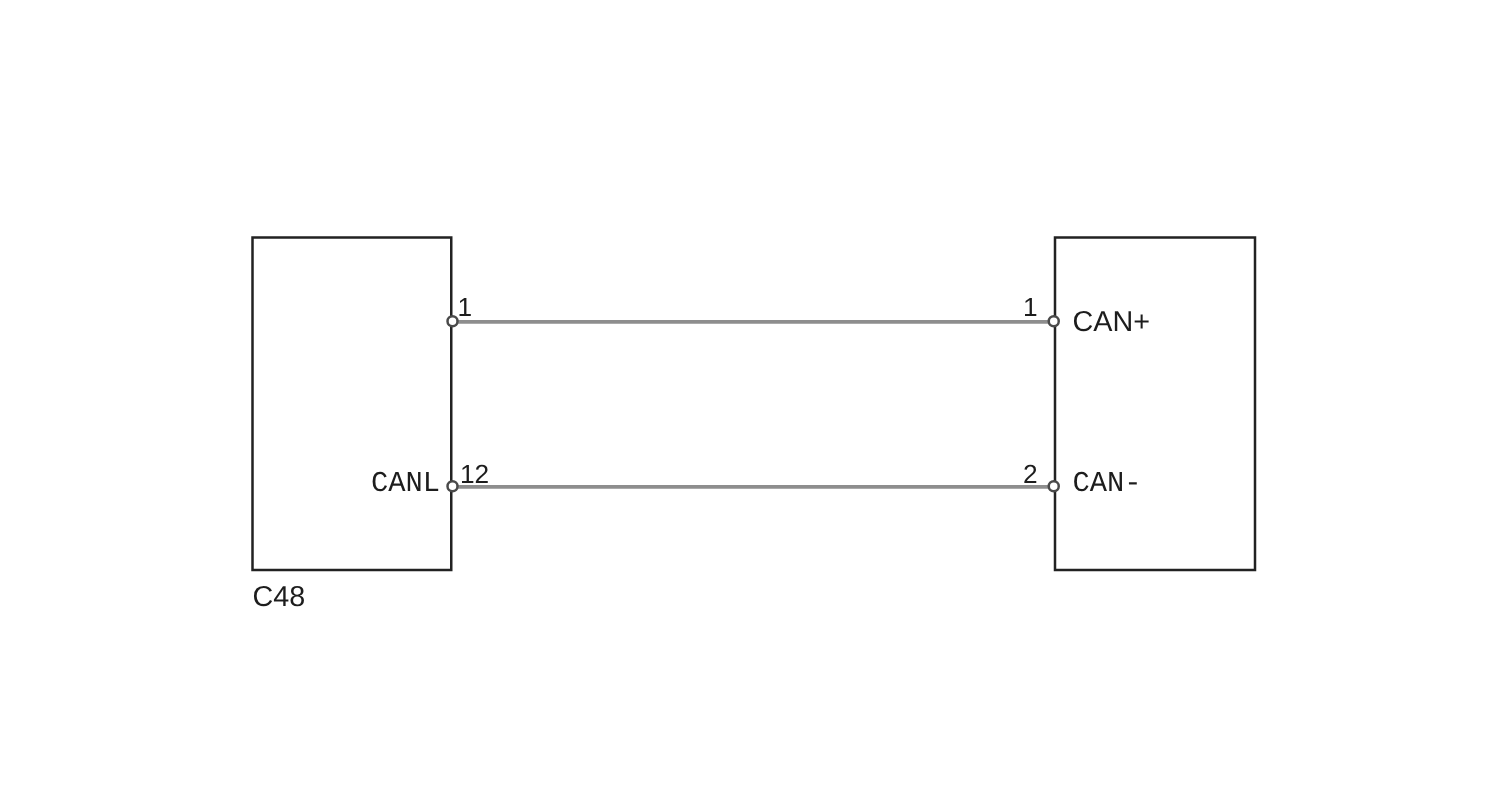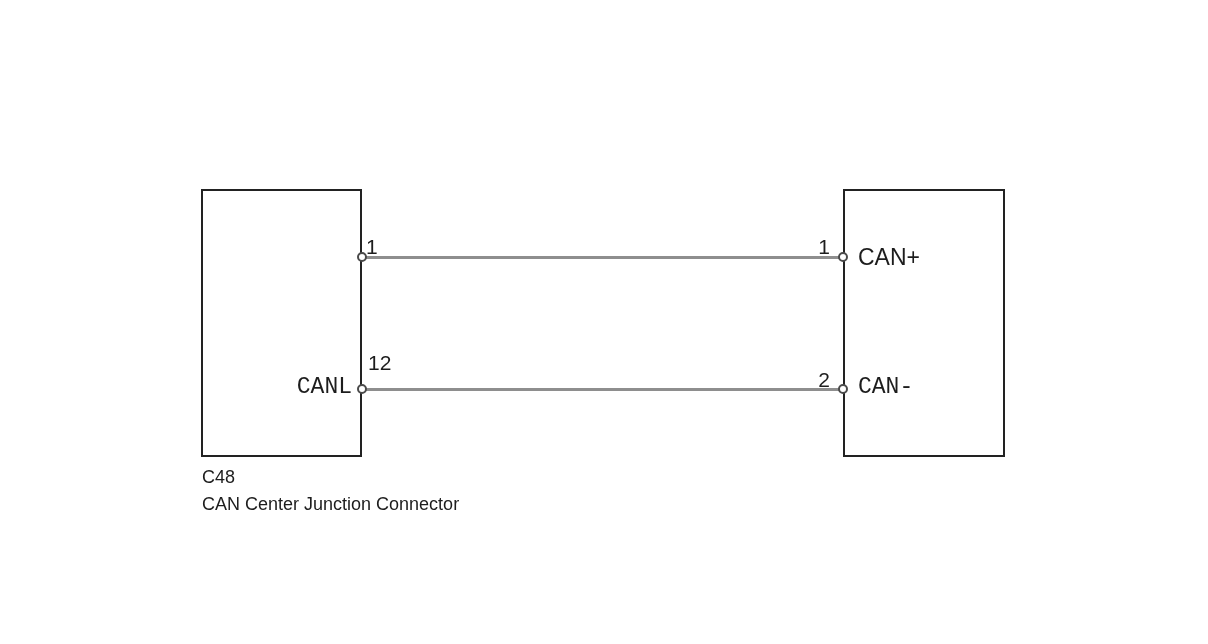--- a/index.html
+++ b/index.html
@@ -72,29 +72,29 @@
   .pin-label.row-bottom { top: 375px; font-family: Liberation Mono, monospace; }
   .pin-label.inside-right { left: 858px; }
 
   .pin-number {
     position: absolute;
     font-size: 21px;
     line-height: 21px;
     white-space: nowrap;
   }
   .pin-number.l1  { left: 366px; top: 236px; }
-  .pin-number.l12 { left: 368px; top: 352px; }
+  .pin-number.l12 { left: 368px; top: 369px; }
   .pin-number.r  { width: 57px; text-align: right; left: 773px; }
   .pin-number.r1 { top: 236px; }
   .pin-number.r2 { top: 369px; }
 
   .caption {
     position: absolute;
     top: 464px;
-    font-size: 18px;
+    font-size: 23px;
     line-height: 27px;
     white-space: nowrap;
   }
   .caption.left  { left: 202px; }
   .caption.right { left: 845px; }
 </style>
 </head>
 <body>
 
 <div class="stage">
@@ -115,16 +115,15 @@
   <div class="pin-label inside-right row-top">CAN+</div>
   <div class="pin-label inside-right row-bottom">CAN-</div>
 
   <div class="pin-number l1">1</div>
   <div class="pin-number l12">12</div>
   <div class="pin-number r r1">1</div>
   <div class="pin-number r r2">2</div>
 
   <div class="caption left">
     <div>C48</div>
-    <div>CAN Center Junction Connector</div>
   </div>
 
 </div>
 
 </body></html>

